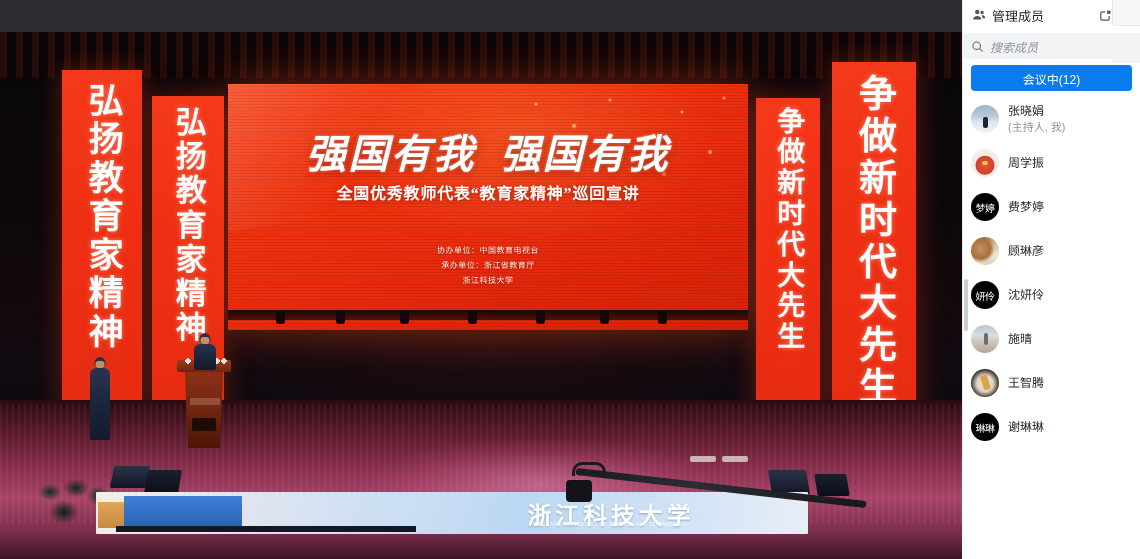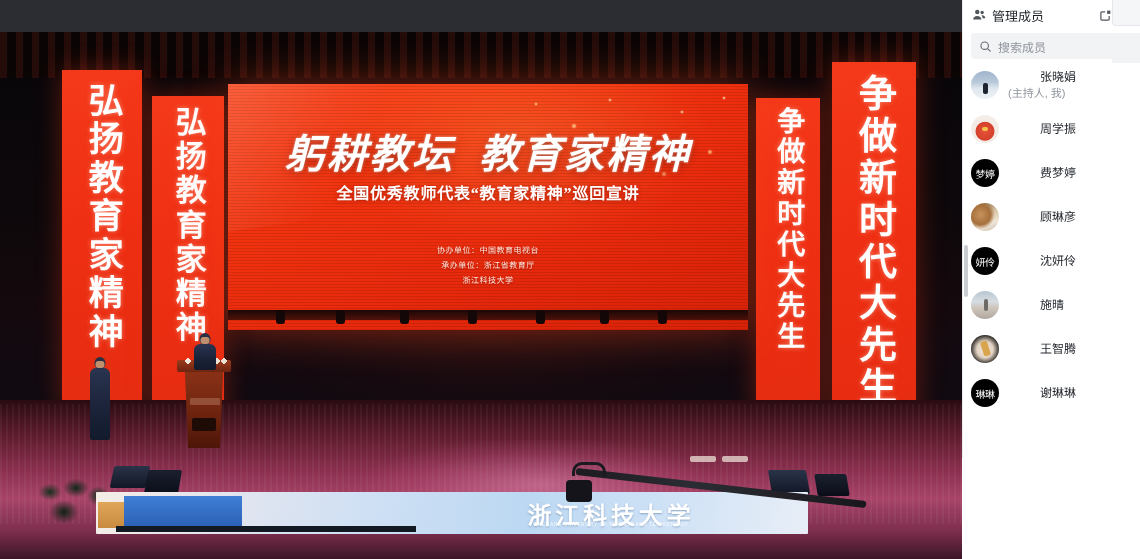--- a/index.html
+++ b/index.html
@@ -265,21 +265,21 @@
   }
   #panel-title {
     font-size: 13px; color: #1f2329; font-weight: 400; white-space: nowrap;
   }
   .hdr-icon {
     width: 16px; height: 16px; display: flex; align-items: center;
     justify-content: center; color: #51565d; cursor: pointer;
   }
   #panel-header-spacer { flex: 1 1 auto; }
 
-  #search-row { padding: 3px 8px 4px 8px; }
+  #search-row { padding: 3px 8px 4px 0; font-style: italic; }
   #search-box {
     height: 26px; background: #f2f3f5; border-radius: 4px;
     display: flex; align-items: center; padding: 0 8px; gap: 6px;
     border: none; cursor: text;
   }
   #search-placeholder { font-size: 12px; color: #8f959e; }
 
   #tab-row { padding: 2px 8px 6px 8px; }
   #tab-in-meeting {
     height: 26px; border-radius: 4px; display: flex;
@@ -333,21 +333,21 @@
   .avatar.photo-food {
     background:
       radial-gradient(circle at 50% 52%, #efe6dc 0%, #e2d4c4 40%, #2a2724 72%, #171513 100%);
   }
   .avatar.photo-food::after {
     content: ""; position: absolute; left: 11px; top: 6px;
     width: 7px; height: 15px; border-radius: 2px; background: #d9a44e;
     transform: rotate(-18deg);
   }
   .p-names { display: flex; flex-direction: column; justify-content: center; min-width: 0; }
-  .p-name { font-size: 12px; color: #1f2329; line-height: 1.35; white-space: nowrap; margin-left: 32px; }
+  .p-name { font-size: 12px; color: #1f2329; line-height: 1.35; white-space: nowrap; }
   .p-role { font-size: 11px; color: #8f959e; line-height: 1.35; white-space: nowrap; }
 
   #list-scrollbar {
     position: absolute; left: 1px; top: 182px; width: 4px; height: 52px;
     background: #c9ccd0; border-radius: 2px; cursor: pointer;
   }
   
   #panel-edge-strip {
     position: absolute; right: 0; top: 0; width: 28px; height: 26px;
     background: #f4f6f8; border: 1px solid #e4e8ec; border-top: none;
@@ -379,21 +379,21 @@
     <div class="banner" id="banner-r1">
       <span class="vtext">争做新时代大先生</span>
     </div>
     <div class="banner" id="banner-r2">
       <span class="vtext">争做新时代大先生</span>
     </div>
 
     <div id="led-screen">
       <div class="led-streak"></div>
       <div class="sparkles"></div>
-      <div id="led-headline">躬耕教坛  教育家精神</div>
+      <div id="led-headline">强国有我  强国有我</div>
       <div id="led-subline">全国优秀教师代表“教育家精神”巡回宣讲</div>
       <div id="led-orgs">
         <div>协办单位：中国教育电视台</div>
         <div>承办单位：浙江省教育厅</div>
         <div>浙江科技大学</div>
       </div>
       <div class="led-bottom-rail"></div>
       <div class="rail-bolt" style="left:48px"></div>
       <div class="rail-bolt" style="left:108px"></div>
       <div class="rail-bolt" style="left:172px"></div>
@@ -473,20 +473,23 @@
         <span style="display:flex;color:#646a73">
           <svg width="13" height="13" viewBox="0 0 16 16" fill="none" stroke="currentColor" stroke-width="1.4" aria-hidden="true">
             <circle cx="7" cy="7" r="4.6"></circle>
             <path d="M10.5 10.5l3.3 3.3" stroke-linecap="round"></path>
           </svg>
         </span>
         <span id="search-placeholder">搜索成员</span>
       </div>
     </div>
 
+    <div id="tab-row">
+      <button id="tab-in-meeting" style="background: rgb(10, 124, 240); color: rgb(255, 255, 255);">会议中(12)</button>
+    </div>
 
     <div id="participant-list">
       <div id="list-rows">
           <div class="participant-row">
             <div class="avatar photo-snow"></div>
             <div class="p-names">
               <div class="p-name">张晓娟</div>
               <div class="p-role">(主持人, 我)</div>
             </div>
           </div>

